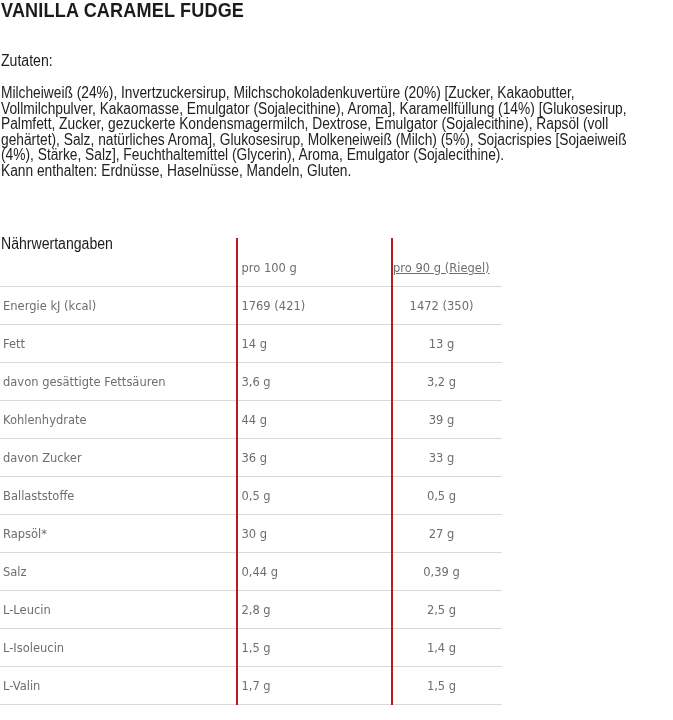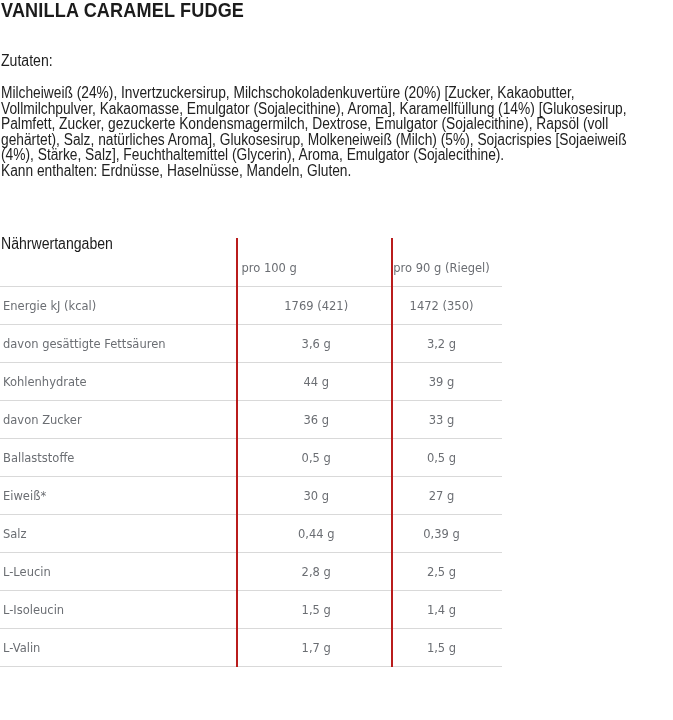--- a/index.html
+++ b/index.html
@@ -82,23 +82,23 @@
       font-weight: normal;
       white-space: nowrap;
     }
     .nutrition-table thead th {
       height: 37px;
       vertical-align: bottom;
       padding-bottom: 11px;
       text-align: left;
     }
     .col-name { width: 242px; padding-left: 3px !important; text-align: left; }
-    .col-100 { width: 160px; padding-left: 3px !important; text-align: center; }
+    .col-100 { width: 160px; padding-left: 3px !important; text-align: left; }
     .col-bar { width: 97px; text-align: center; padding-right: 12px !important; }
-    .nutrition-table thead th.col-bar { text-align: center; }
+    .nutrition-table thead th.col-bar { text-align: left; text-decoration: underline; }
     .nutrition-table td.col-name { padding-left: 3px; }
     .gap-left { border-left: 2px solid #b91c1c; }
   </style>
 </head>
 <body>
 
 <div class="title">VANILLA CARAMEL FUDGE</div>
 
 <div class="ingredients-label">Zutaten:</div>
 
@@ -117,41 +117,46 @@
       <th class="col-bar gap-left">pro 90 g (Riegel)</th>
     </tr>
   </thead>
   <tbody>
     <tr>
       <td class="col-name">Energie kJ (kcal)</td>
       <td class="col-100 gap-left">1769 (421)</td>
       <td class="col-bar gap-left">1472 (350)</td>
     </tr>
     <tr>
+      <td class="col-name">Fett</td>
+      <td class="col-100 gap-left">14 g</td>
+      <td class="col-bar gap-left">13 g</td>
+    </tr>
+    <tr>
       <td class="col-name">davon gesättigte Fettsäuren</td>
       <td class="col-100 gap-left">3,6 g</td>
       <td class="col-bar gap-left">3,2 g</td>
     </tr>
     <tr>
       <td class="col-name">Kohlenhydrate</td>
       <td class="col-100 gap-left">44 g</td>
       <td class="col-bar gap-left">39 g</td>
     </tr>
     <tr>
       <td class="col-name">davon Zucker</td>
       <td class="col-100 gap-left">36 g</td>
       <td class="col-bar gap-left">33 g</td>
     </tr>
     <tr>
       <td class="col-name">Ballaststoffe</td>
       <td class="col-100 gap-left">0,5 g</td>
       <td class="col-bar gap-left">0,5 g</td>
     </tr>
     <tr>
-      <td class="col-name">Eiweiß*</td>
+      <td class="col-name">Rapsöl*</td>
       <td class="col-100 gap-left">30 g</td>
       <td class="col-bar gap-left">27 g</td>
     </tr>
     <tr>
       <td class="col-name">Salz</td>
       <td class="col-100 gap-left">0,44 g</td>
       <td class="col-bar gap-left">0,39 g</td>
     </tr>
     <tr>
       <td class="col-name">L-Leucin</td>

